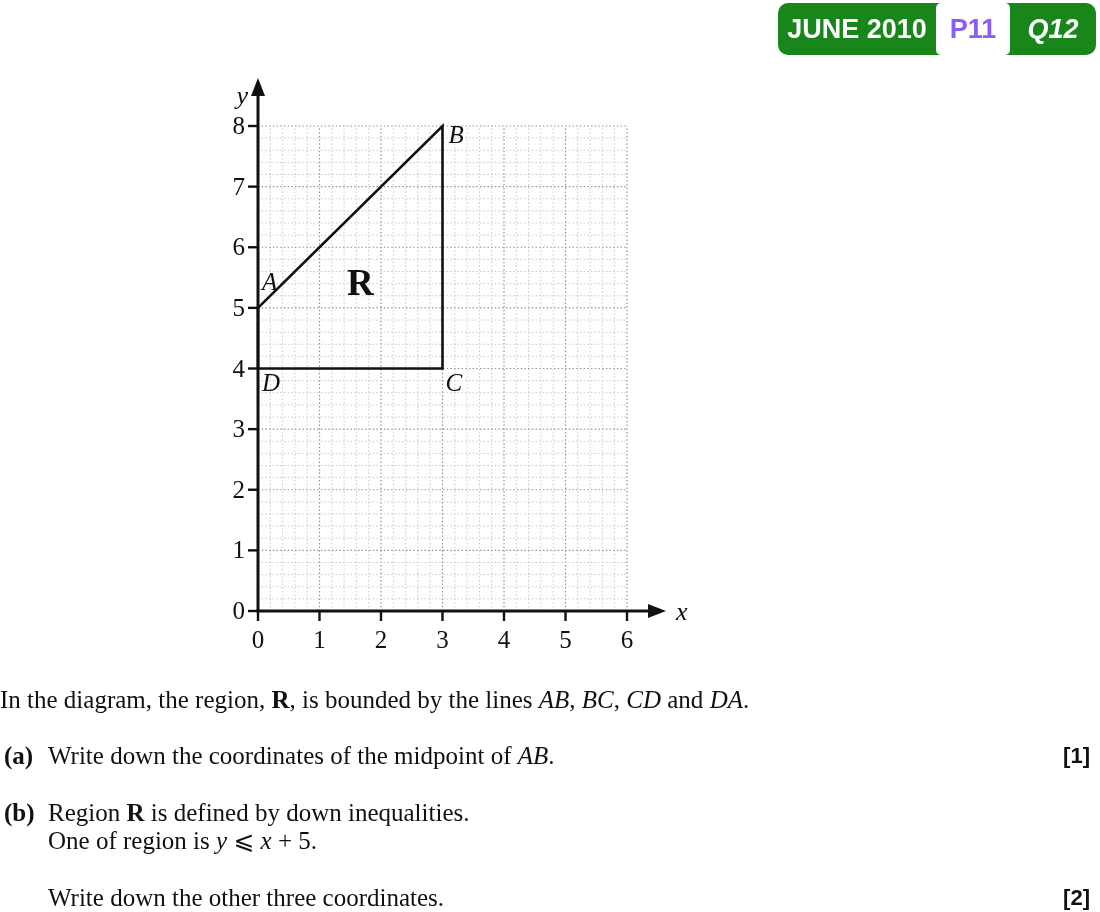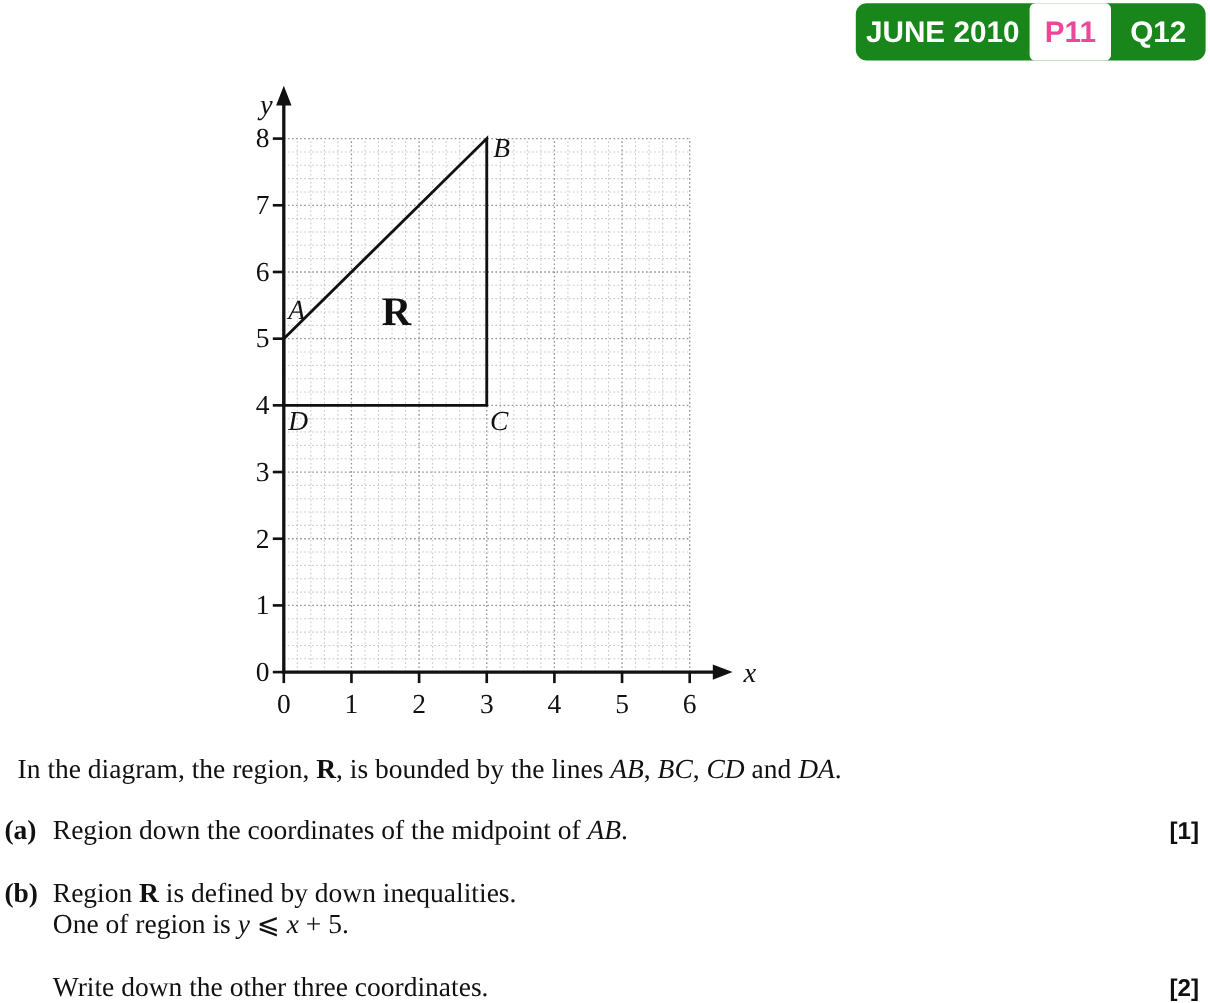--- a/index.html
+++ b/index.html
@@ -7,21 +7,21 @@
         font-family:"Liberation Serif",serif;color:#111;}
 
   
   .badge{position:absolute;left:778px;top:3px;width:318px;height:52px;border-radius:10px;
          display:flex;align-items:center;color:#fff;
          font-family:"Liberation Sans",sans-serif;font-weight:bold;font-size:27px;}
   .badge-seg{flex:0 0 auto;text-align:center;}
   .badge-session{width:158px;}
   .badge-paper{width:74px;height:100%;border-radius:5px;display:flex;
                align-items:center;justify-content:center;}
-  .badge-question{width:86px;}
+  .badge-question{width:86px;font-style:italic;}
 
   
   #chart{position:absolute;left:0;top:0;}
   .gmin{stroke:#c8c8c8;stroke-width:1;stroke-dasharray:1.5 2.2;}
   .gmaj{stroke:#949494;stroke-width:1.2;stroke-dasharray:1.5 2.2;}
   .axis{stroke:#111;stroke-width:3;}
   .axfill{fill:#111;}
   .tick{stroke:#111;stroke-width:2.4;}
   .ticklabel{font:25px "Liberation Serif",serif;fill:#111;}
   .axletter{font:italic 26px "Liberation Serif",serif;fill:#111;}
@@ -35,21 +35,21 @@
   .seg-i{font-style:italic;}
   .marks{right:10px;font-family:"Liberation Sans",sans-serif;font-weight:bold;font-size:22px;}
 </style>
 </head>
 <body>
 
 <div class="page">
 
   <div class="badge" id="badge" style="background: rgb(24, 134, 27);">
     <span class="badge-seg badge-session">JUNE 2010</span>
-    <span class="badge-seg badge-paper" id="badge-paper" style="background: rgb(255, 255, 255); color: #ec4899;">P11</span>
+    <span class="badge-seg badge-paper" id="badge-paper" style="background: rgb(255, 255, 255); color: #8b5cf6;">P11</span>
     <span class="badge-seg badge-question">Q12</span>
   </div>
 
   <svg id="chart" width="720" height="680" viewBox="0 0 720 680">
     <g id="grid-g">
         <line x1="258" y1="611" x2="258" y2="126" class="gmaj"></line>
         <line x1="270.3" y1="611" x2="270.3" y2="126" class="gmin"></line>
         <line x1="282.6" y1="611" x2="282.6" y2="126" class="gmin"></line>
         <line x1="294.9" y1="611" x2="294.9" y2="126" class="gmin"></line>
         <line x1="307.2" y1="611" x2="307.2" y2="126" class="gmin"></line>
@@ -166,24 +166,24 @@
       </g>
     <g id="labels-g">
         <text x="262" y="289.875" class="vlabel">A</text>
         <text x="448.5" y="143" class="vlabel">B</text>
         <text x="445.5" y="390.5" class="vlabel">C</text>
         <text x="262" y="390.5" class="vlabel">D</text>
         <text x="347" y="295" class="rlabel">R</text>
       </g>
   </svg>
 
-  <p class="qtext" style="left:16px;top:686px"><span>In the diagram, the region, </span><span class="seg-b">R</span><span>, is bounded by the lines </span><span class="seg-i">AB</span><span>, </span><span class="seg-i">BC</span><span>, </span><span class="seg-i">CD</span><span> and </span><span class="seg-i">DA</span><span>.</span></p>
+  <p class="qtext" style="left:0;top:686px"><span>In the diagram, the region, </span><span class="seg-b">R</span><span>, is bounded by the lines </span><span class="seg-i">AB</span><span>, </span><span class="seg-i">BC</span><span>, </span><span class="seg-i">CD</span><span> and </span><span class="seg-i">DA</span><span>.</span></p>
 
   <p class="qtext seg-b" style="left:4px;top:742px">(a)</p>
-  <p class="qtext" style="left:48px;top:742px"><span>Region down the coordinates of the midpoint of </span><span class="seg-i">AB</span><span>.</span></p>
+  <p class="qtext" style="left:48px;top:742px"><span>Write down the coordinates of the midpoint of </span><span class="seg-i">AB</span><span>.</span></p>
   <p class="qtext marks" style="top:742px">[1]</p>
 
   <p class="qtext seg-b" style="left:4px;top:799px">(b)</p>
   <p class="qtext" style="left:48px;top:799px"><span>Region </span><span class="seg-b">R</span><span> is defined by down inequalities.</span></p>
   <p class="qtext" style="left:48px;top:827px"><span>One of region is </span><span class="seg-i">y</span><span> ⩽ </span><span class="seg-i">x</span><span> + 5.</span></p>
   <p class="qtext" style="left:48px;top:884px"><span>Write down the other three coordinates.</span></p>
   <p class="qtext marks" style="top:884px">[2]</p>
 
 </div>
 

